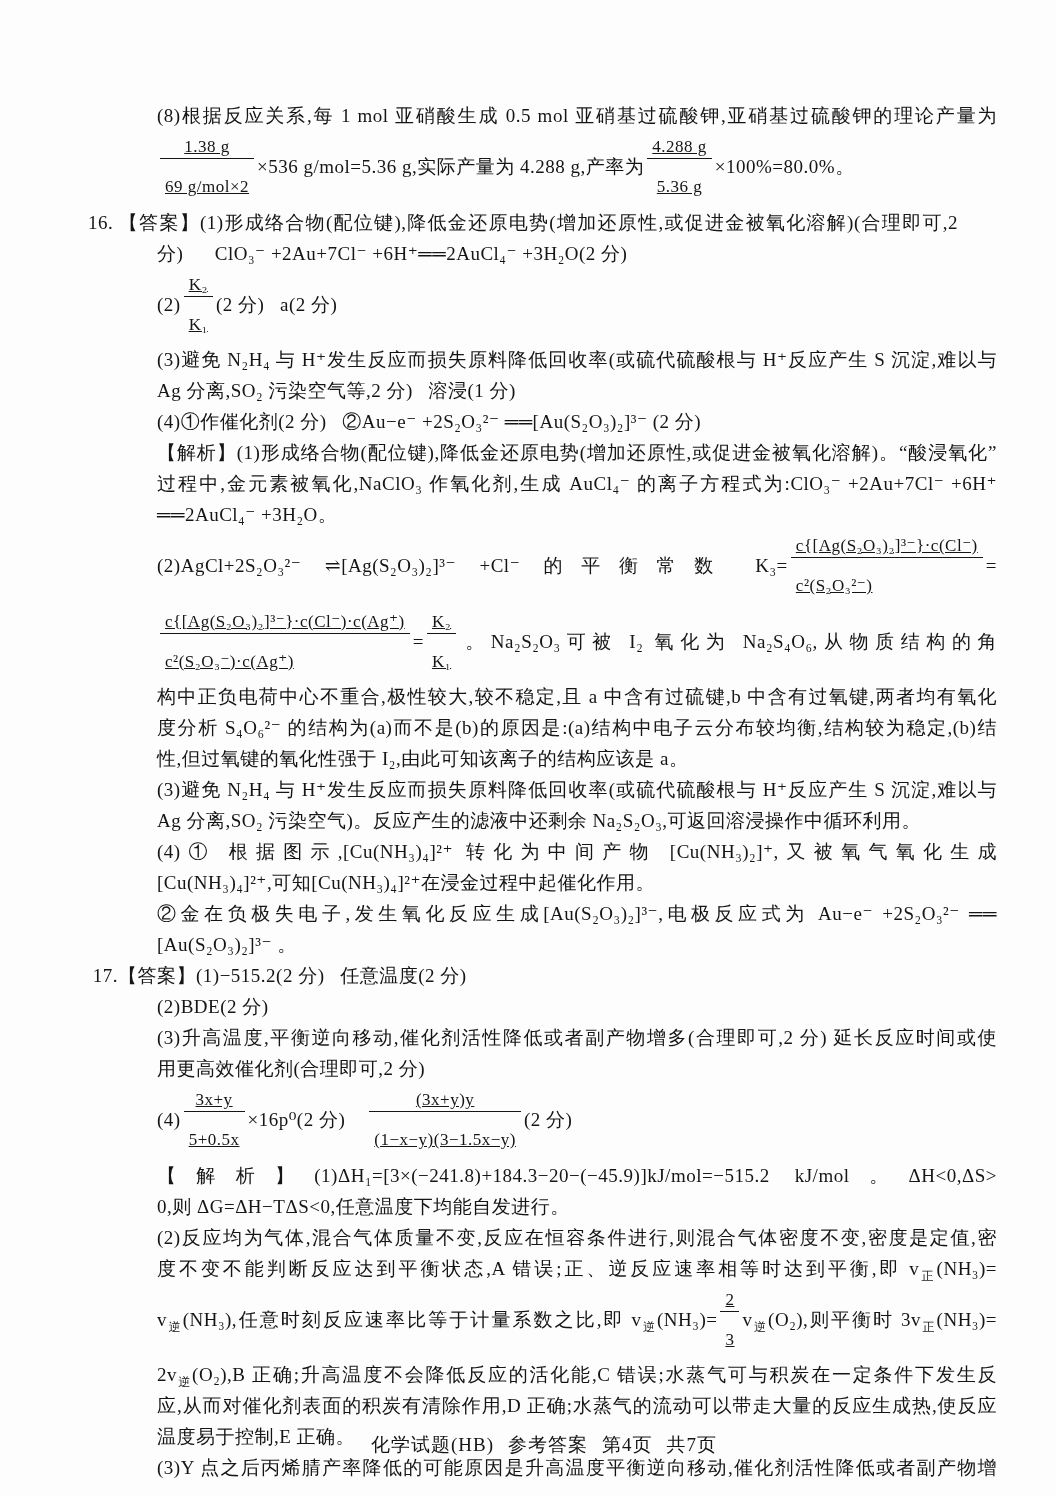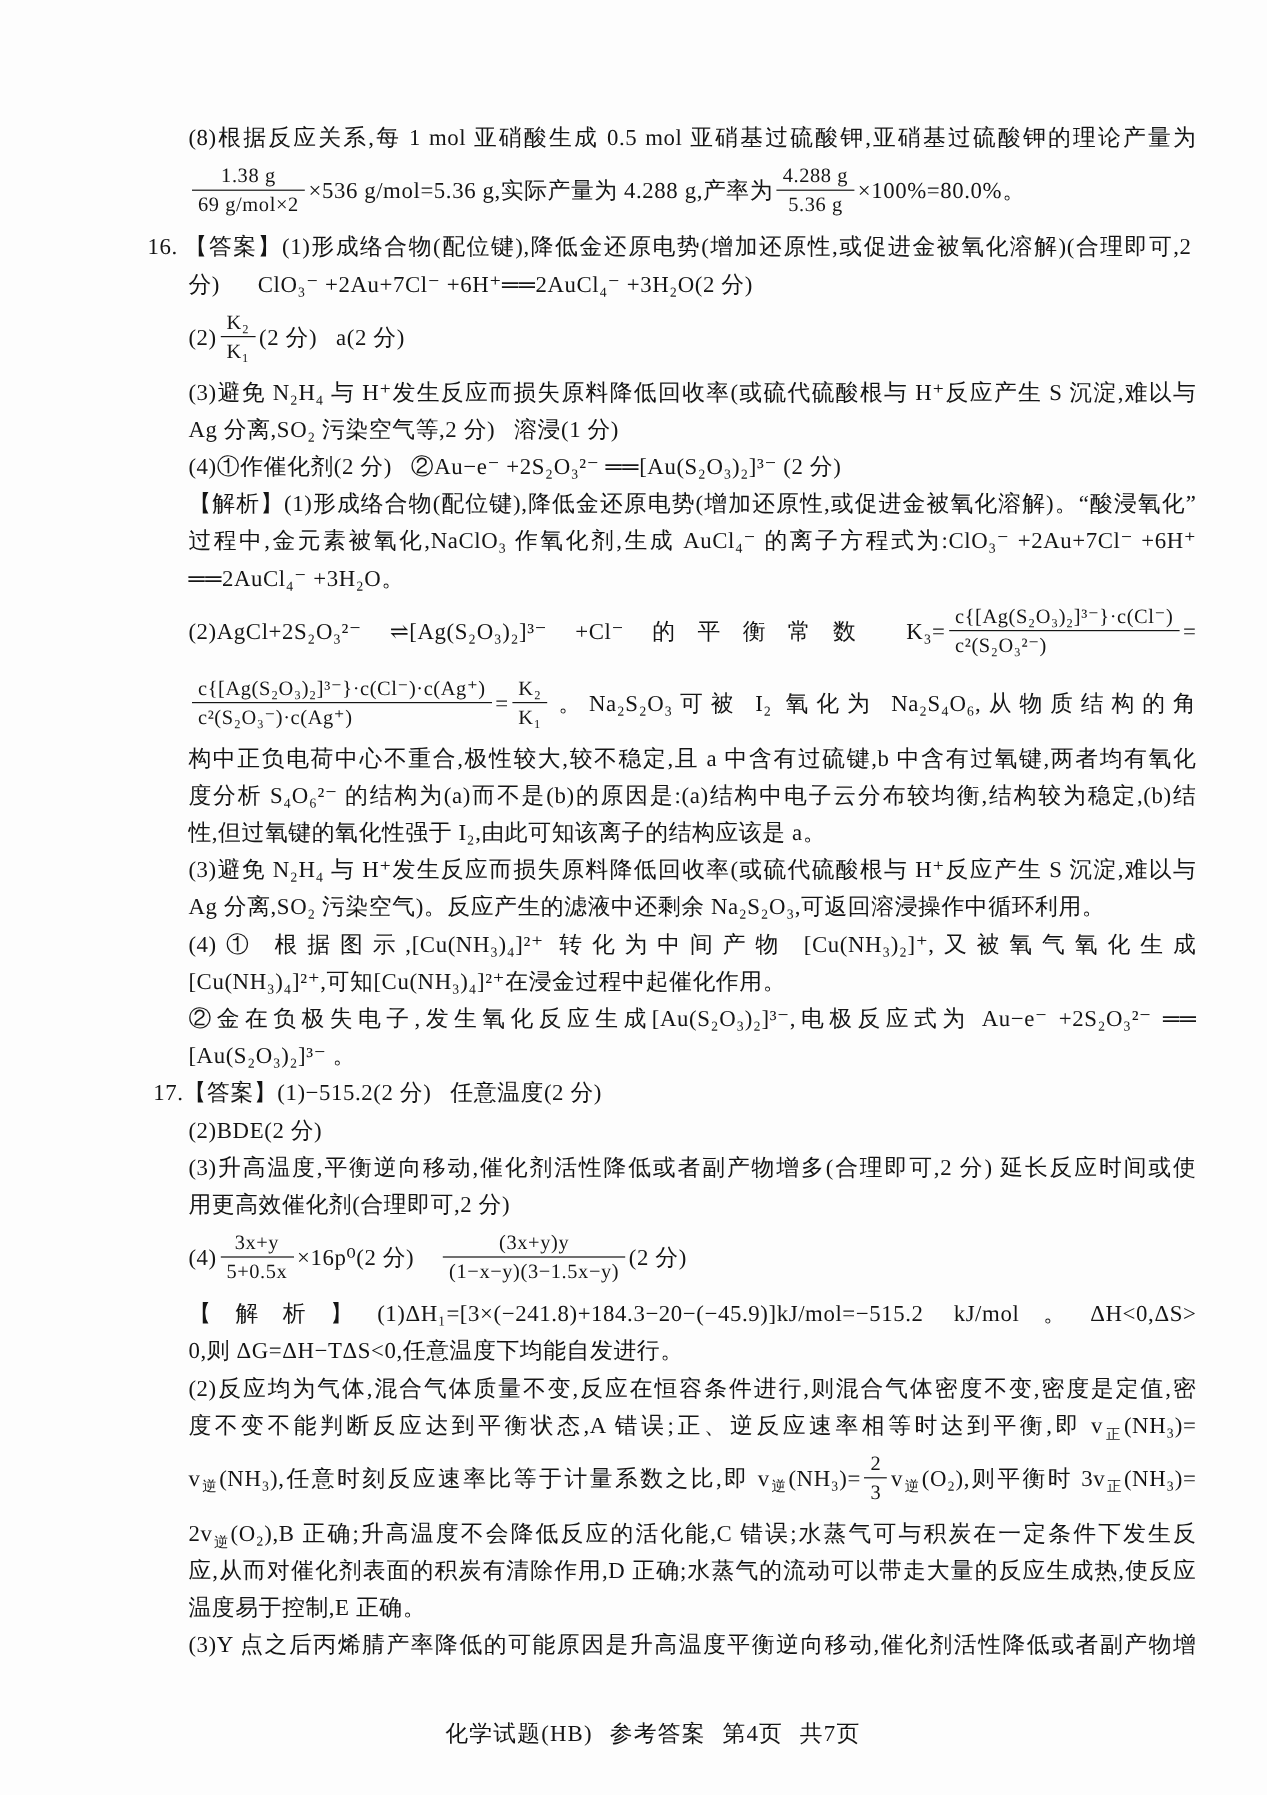--- a/index.html
+++ b/index.html
@@ -15,44 +15,45 @@
   .content { padding-top:100px; }
   .line {
     margin-left:125px;
     width:840px;
     font-size:19px;
     line-height:31px;
     min-height:31px;
     white-space:pre-wrap;
     letter-spacing:0.5px;
   }
-  .line.numbered { margin-left:91px; width:870px; }
+  .line.numbered { margin-left:56px; width:870px; }
   .marker { display:inline-block; width:30px;text-align:right; }
   .line.just {
     white-space:normal;
     text-align:justify;
     text-align-last:justify;
     text-justify:inter-character;
   }
   .line.math {
     line-height:1.35;
     padding:7px 0;
     display:block;
   }
   .frac {
     display:inline-block;
     vertical-align:middle;
     text-align:center;
     font-size:17px;
     line-height:1.25;
     margin:0 3px;
     transform:translateY(-2px);
+    text-decoration:underline;
   }
   .frac .num { display:block; padding:0 5px 1px 5px; border-bottom:1.4px solid #151515; }
-  .frac .den { display:block; padding:1px 5px 0 5px; }
+  .frac .den { display:block; padding:1px 5px 0 5px;margin-top:16px; }
   sub { font-size:12px; line-height:0; }
   .footer {
     position:absolute;
     left:0; right:0;
     top:1432px;
     display:flex;
     justify-content:center;
     gap:14px;
     font-size:19px;
     letter-spacing:1px;

